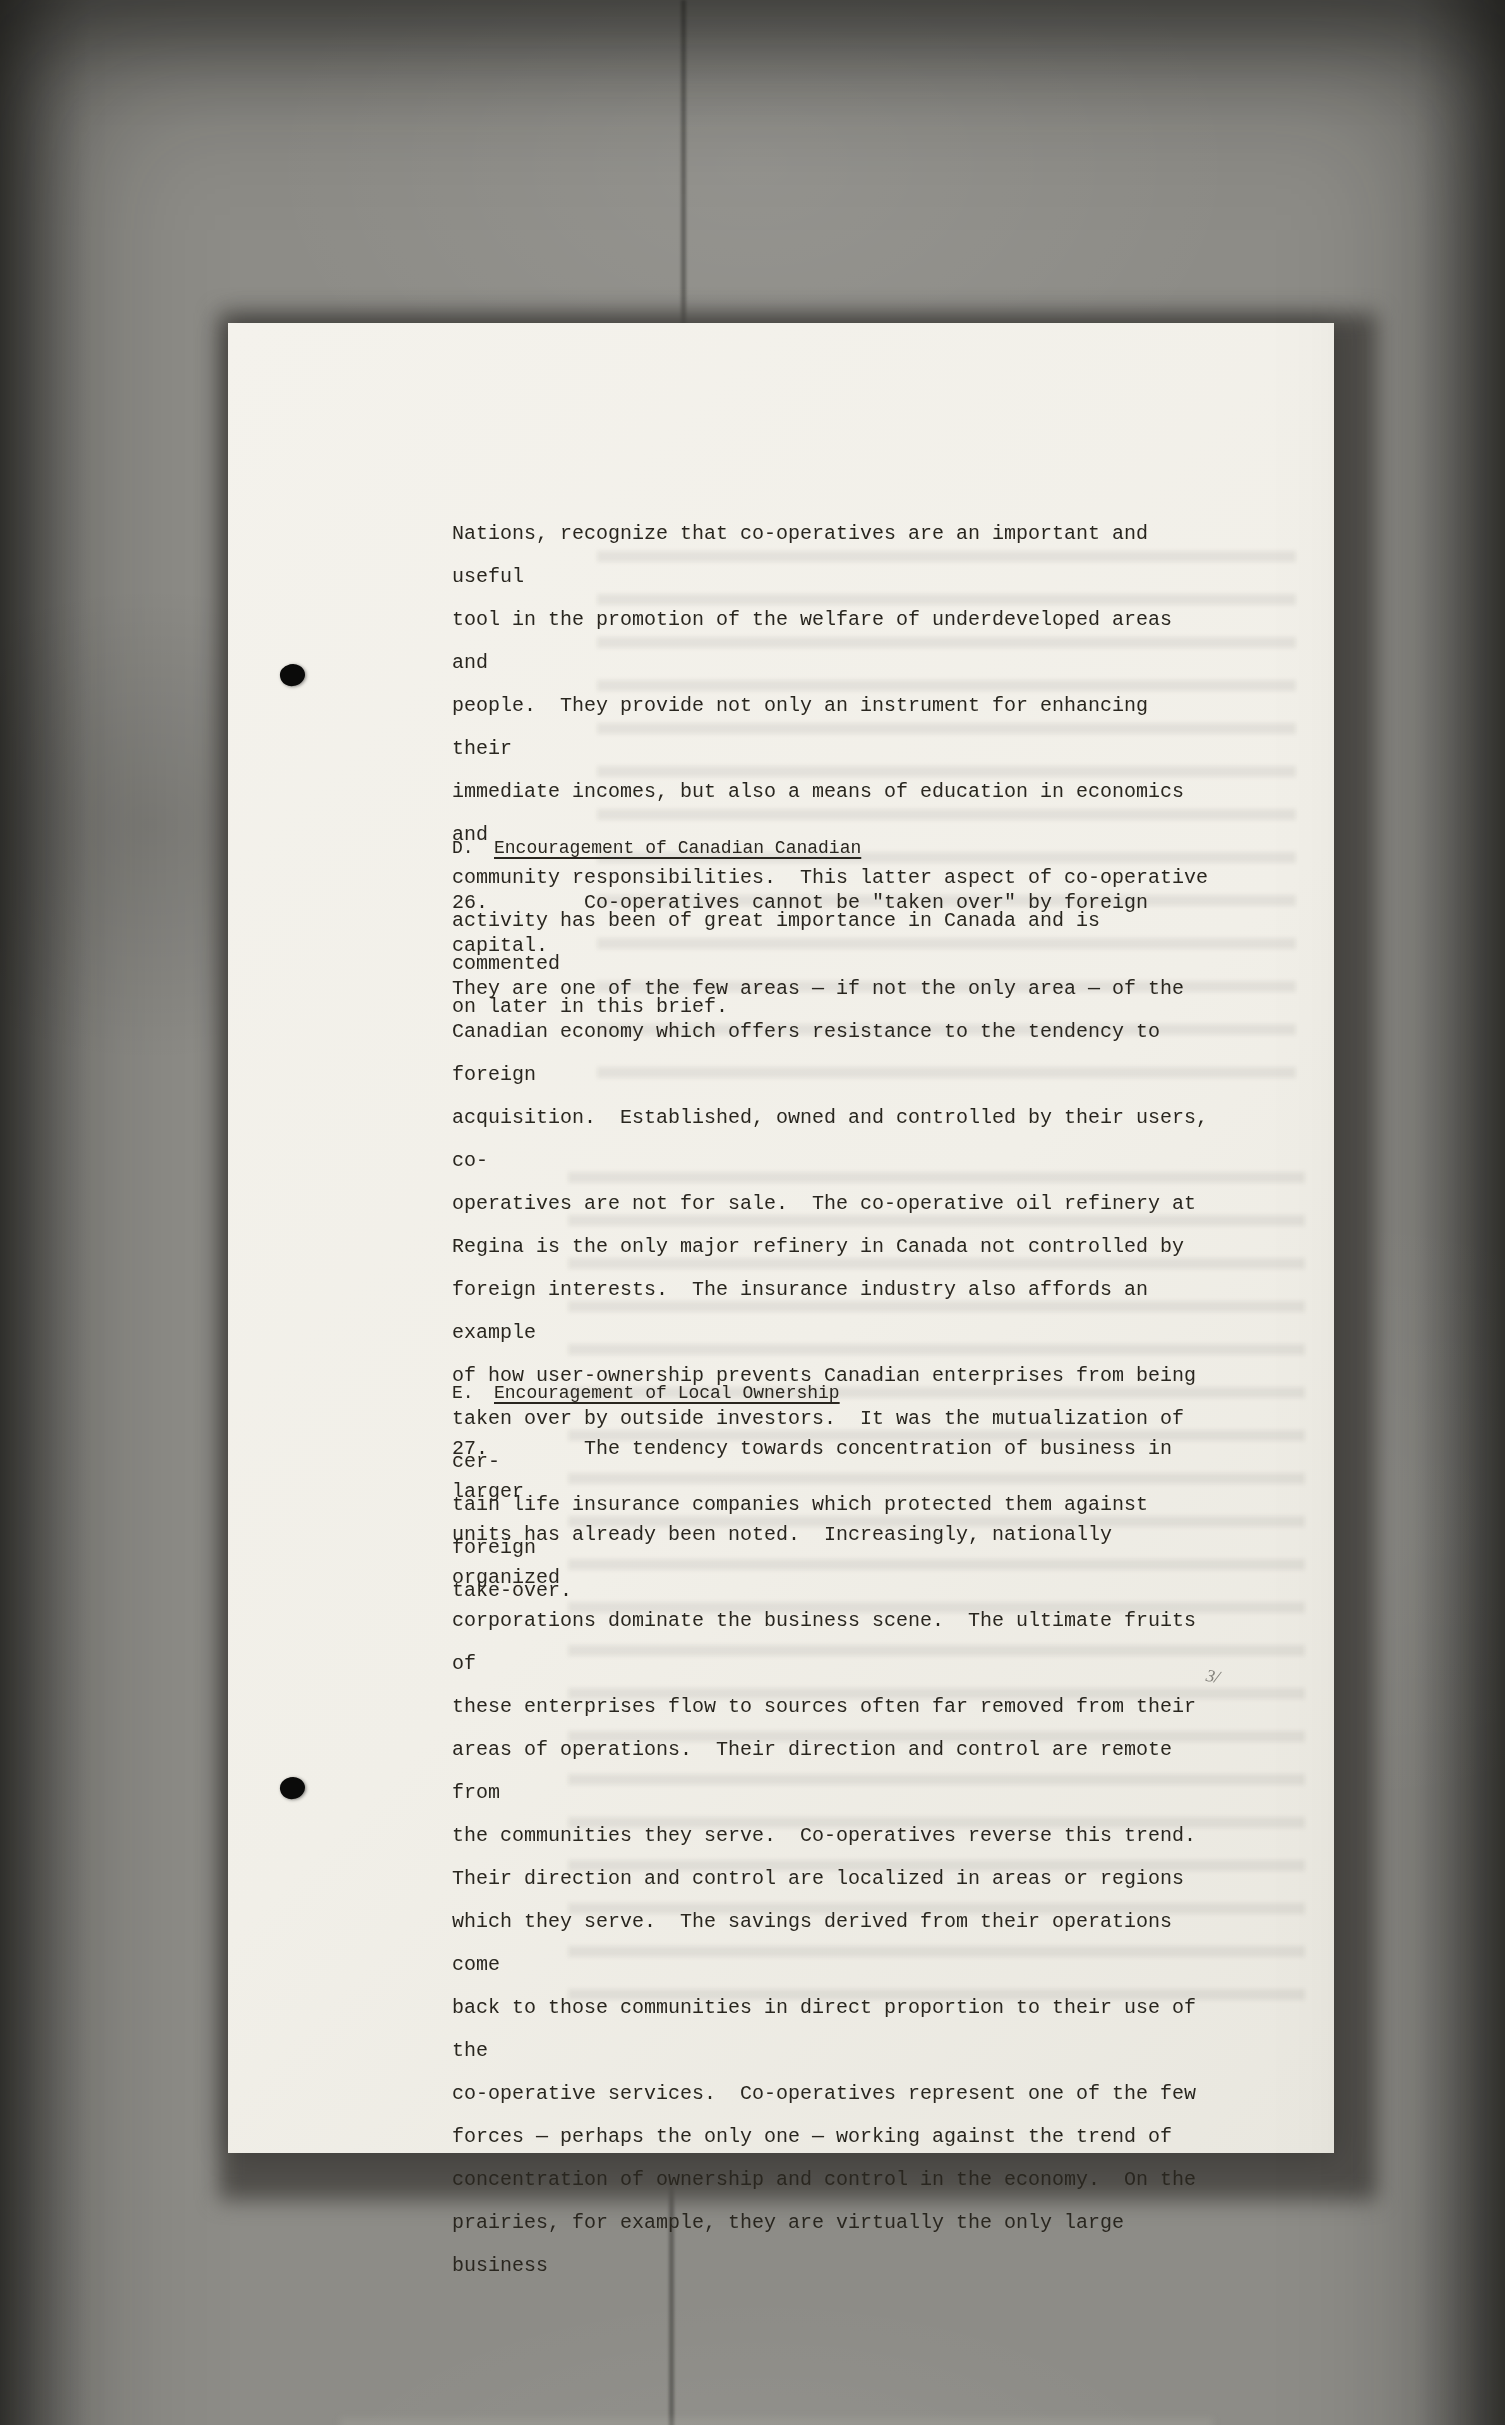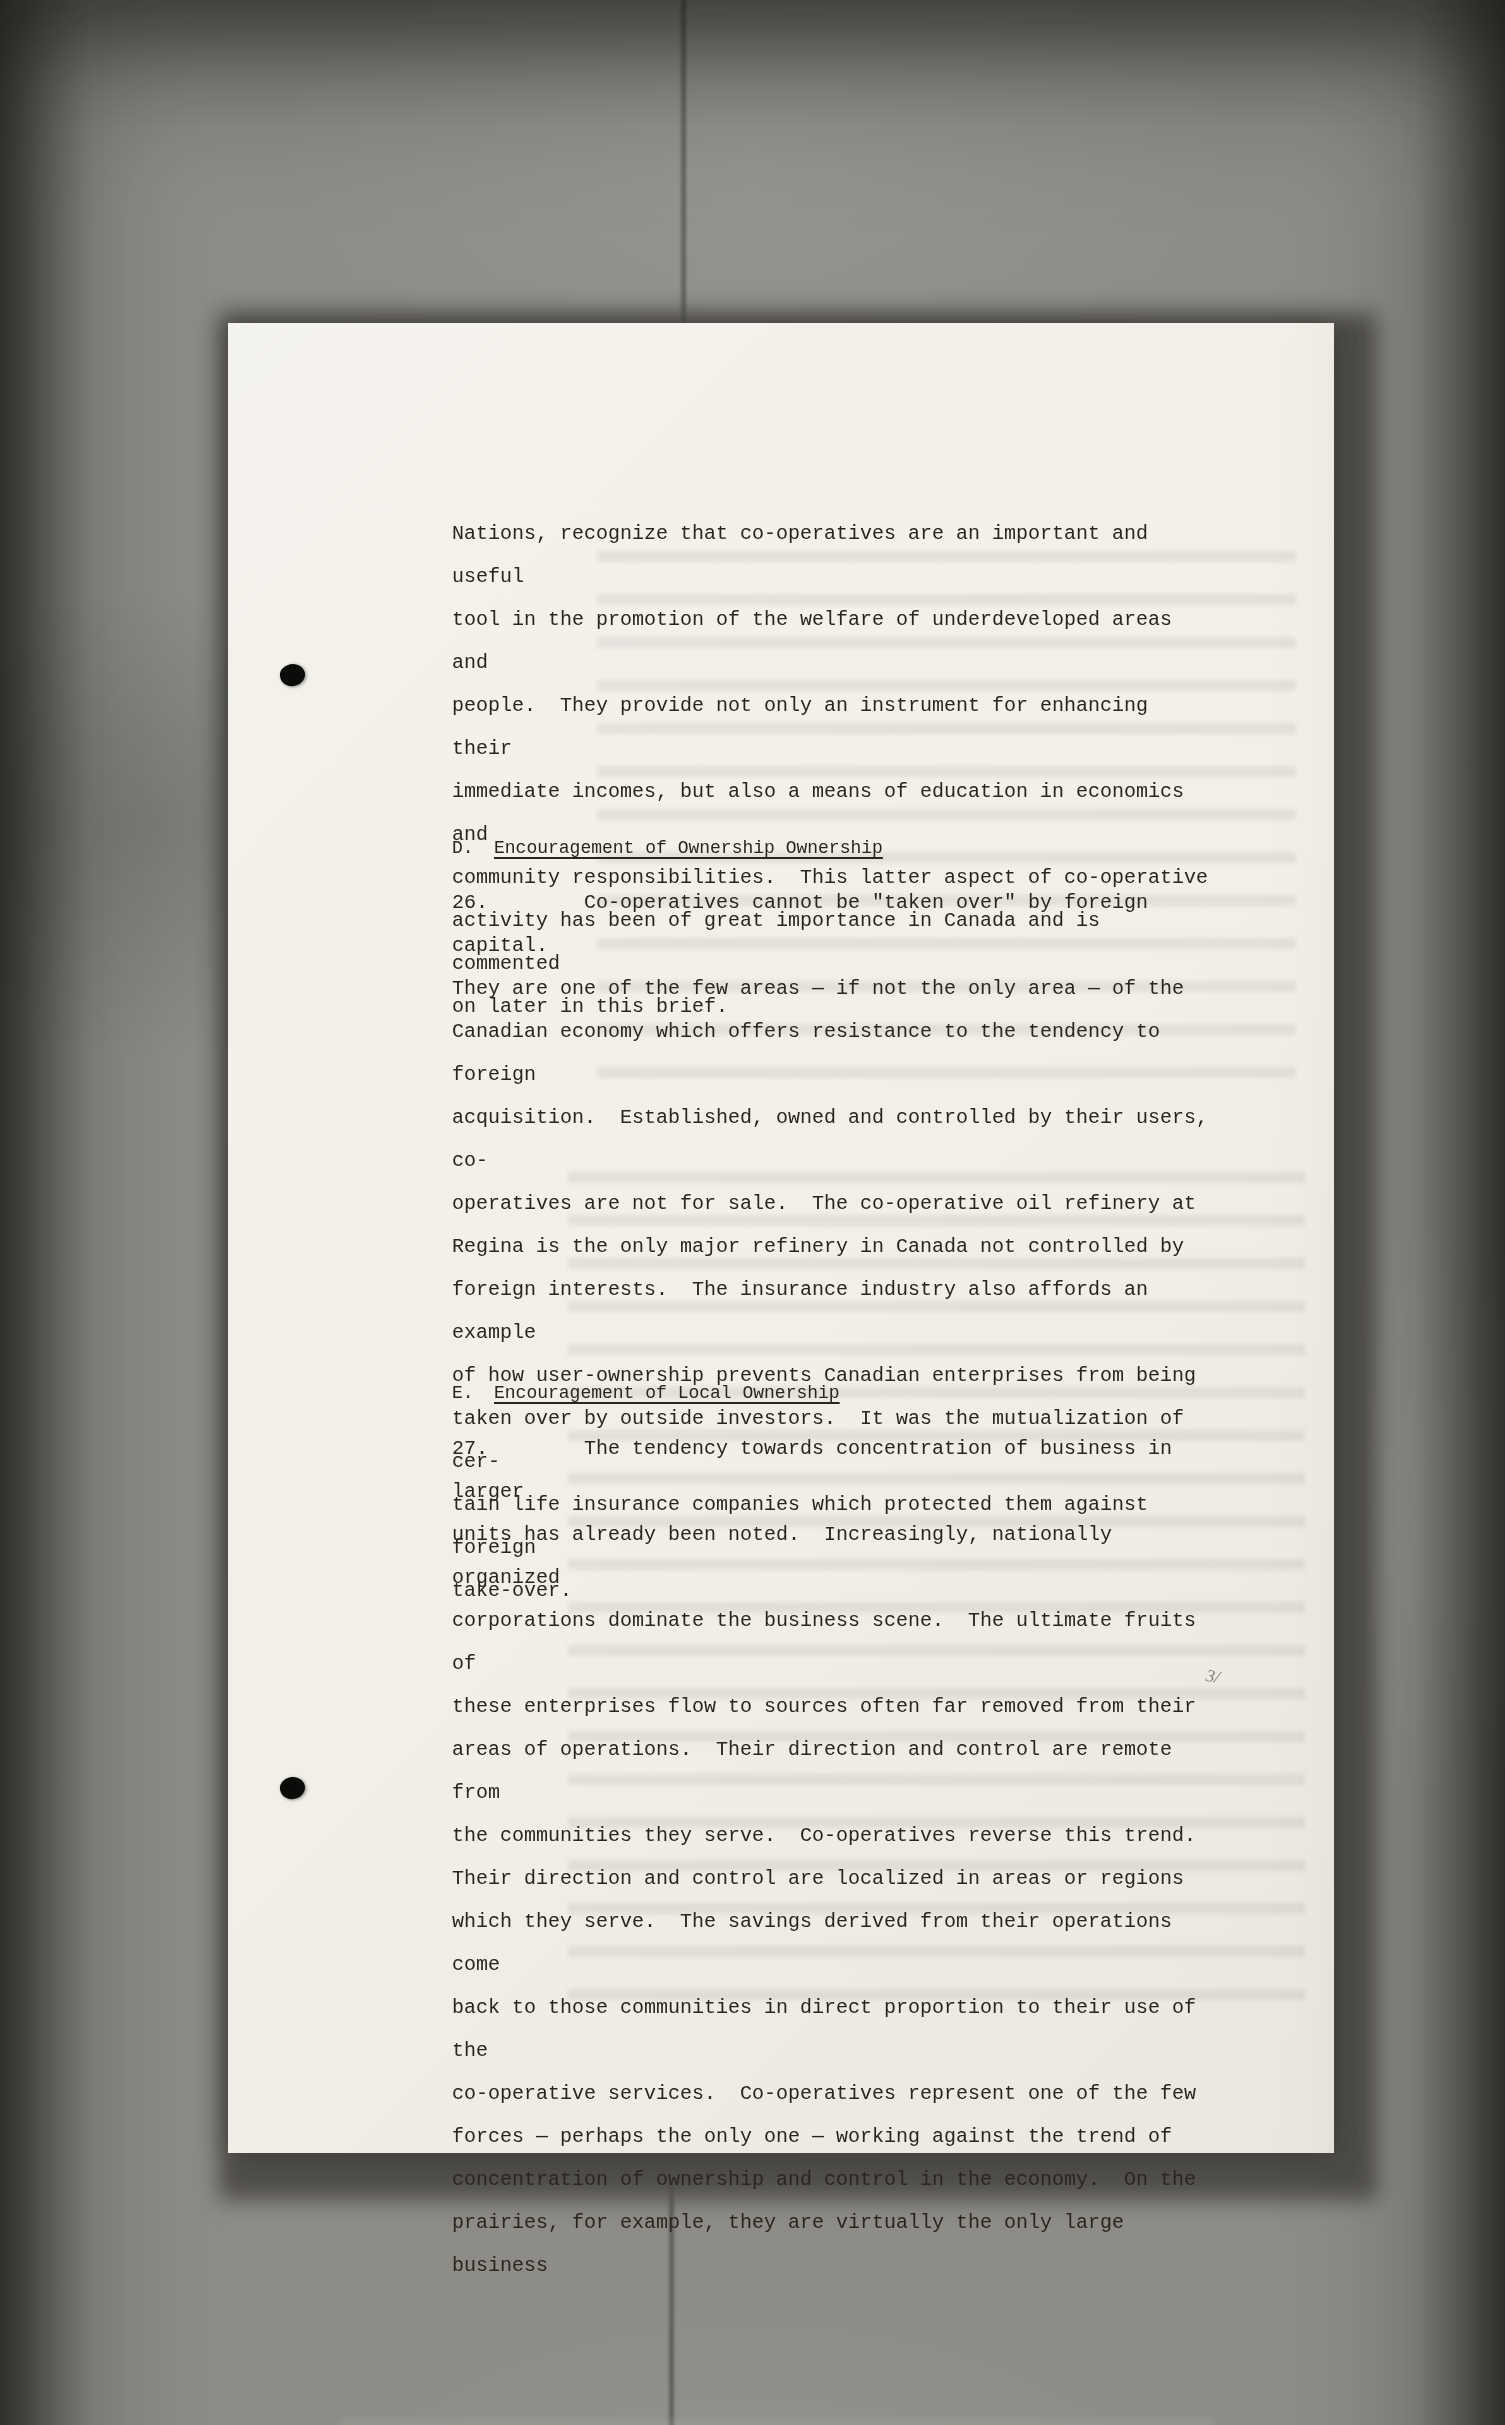--- a/index.html
+++ b/index.html
@@ -146,21 +146,21 @@
 
     <div class="para intro">Nations, recognize that co-operatives are an important and useful
 tool in the promotion of the welfare of underdeveloped areas and
 people.  They provide not only an instrument for enhancing their
 immediate incomes, but also a means of education in economics and
 community responsibilities.  This latter aspect of co-operative
 activity has been of great importance in Canada and is commented
 on later in this brief.</div>
 
     <div class="heading d">
-      <span class="label">D.</span><span class="title">Encouragement of Ownership Ownership</span>
+      <span class="label">D.</span><span class="title">Encouragement of Canadian Canadian</span>
     </div>
     <div class="para section-d">26.        Co-operatives cannot be "taken over" by foreign capital.
 They are one of the few areas — if not the only area — of the
 Canadian economy which offers resistance to the tendency to foreign
 acquisition.  Established, owned and controlled by their users, co-
 operatives are not for sale.  The co-operative oil refinery at
 Regina is the only major refinery in Canada not controlled by
 foreign interests.  The insurance industry also affords an example
 of how user-ownership prevents Canadian enterprises from being
 taken over by outside investors.  It was the mutualization of cer-

